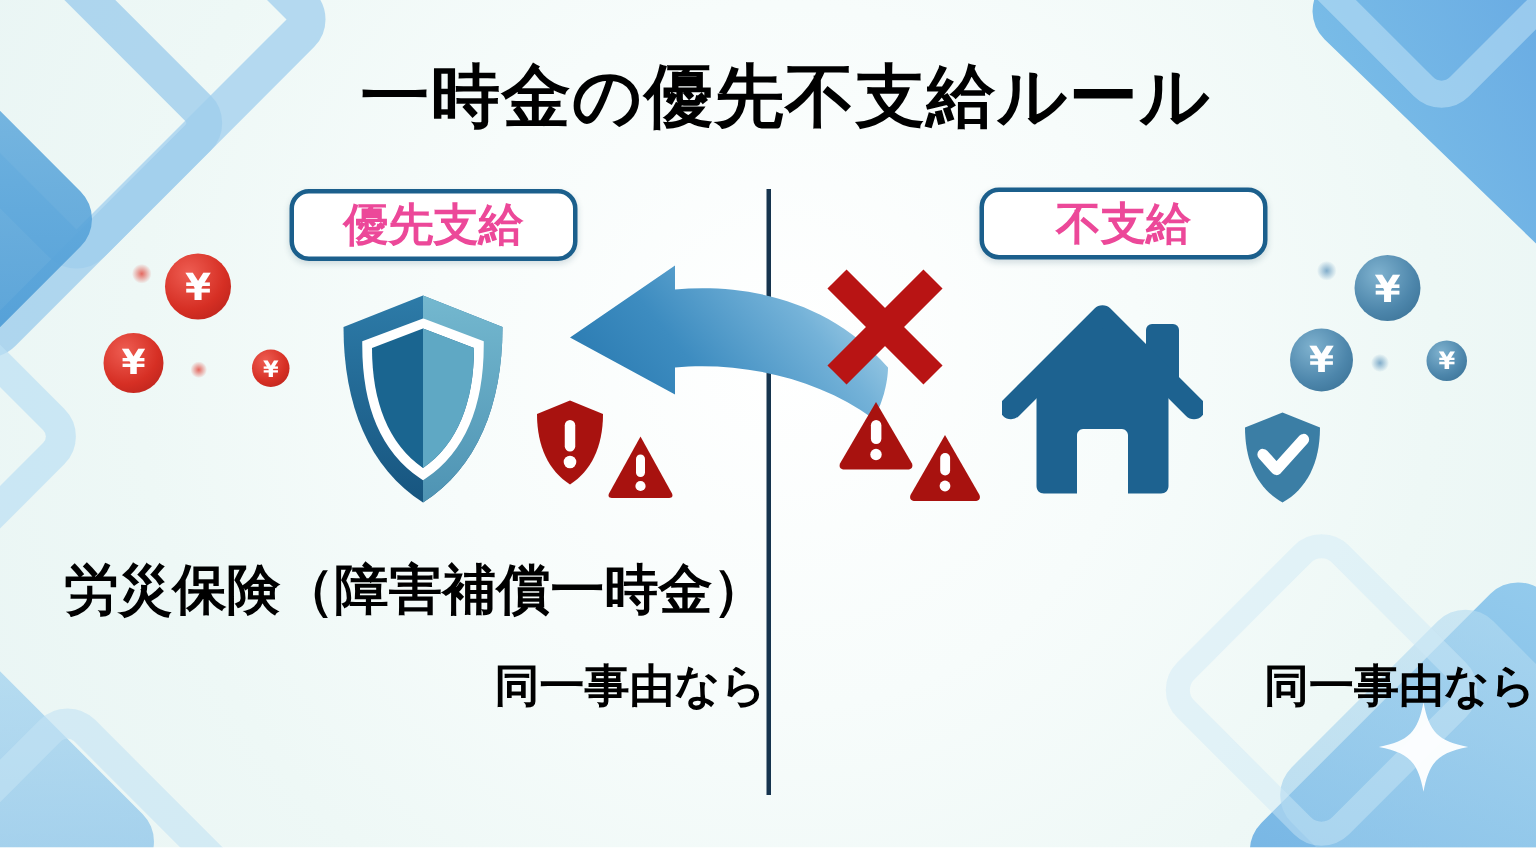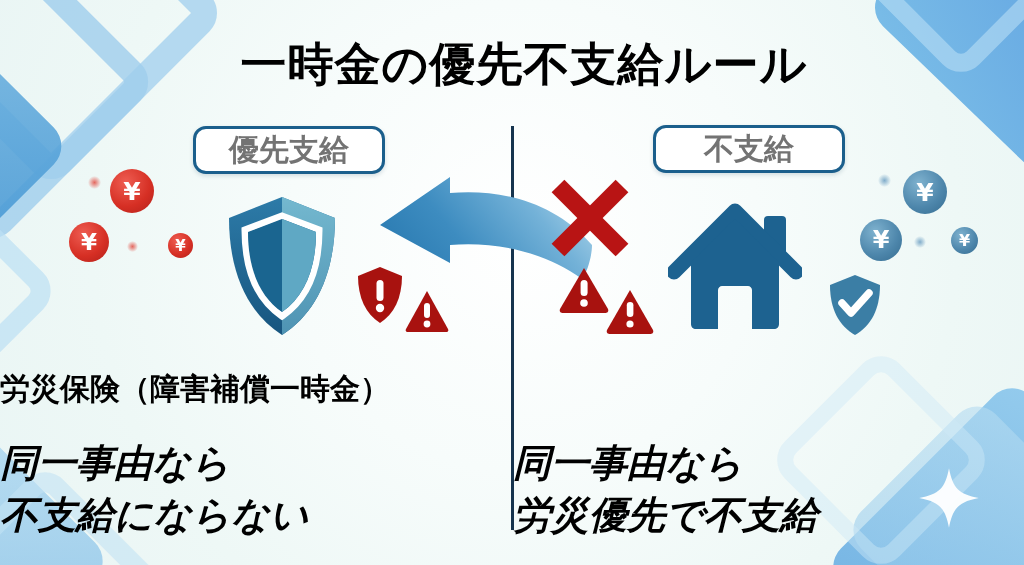--- a/index.html
+++ b/index.html
@@ -142,48 +142,47 @@
     box-sizing: border-box;
     background: #ffffff;
     border: 3px solid #1b5f8c;
     border-radius: 13px;
     height: 48px;
     display: flex;
     align-items: center;
     justify-content: center;
     font-size: 30px;
     font-weight: 700;
-    color: #737373;
+    color: #ec4899;
     white-space: nowrap;
     box-shadow: 0 2px 4px rgba(20,60,90,.16);
   }
   .pill-left  { left: 193px; top: 126px; width: 192px; }
   .pill-right { left: 653px; top: 125px; width: 192px; }
 
   
   .caption {
     position: absolute;
-    text-align: left;
-    font-size: 30px;
+    text-align: right;
+    font-size: 36px;
     font-weight: 700;
     color: #000000;
     white-space: nowrap;
   }
   .caption-left  { left: 0;   top: 369px; width: 511px; }
   .caption-right { left: 513px; top: 369px; width: 511px; }
 
   .subtext {
     position: absolute;
-    text-align: left;
-    font-size: 38px;
+    text-align: right;
+    font-size: 30px;
     font-weight: 700;
     line-height: 1.38;
     color: #000000;
     white-space: nowrap;
-    font-style: italic;
   }
   .subtext-left  { left: 0;   top: 437px; width: 511px; }
   .subtext-right { left: 513px; top: 437px; width: 511px; }
   .subtext span { display: block; }
 
   
   .icon-abs { position: absolute; }
 
   #shield-main     { left: 222px; top: 194px; }
   #red-shield-warn { left: 356px; top: 266px; }
@@ -370,21 +369,19 @@
     <span>¥</span>
   </div>
   <div class="dot dot-blue" id="dot-r1"></div>
   <div class="dot dot-blue" id="dot-r2"></div>
 
   <div class="caption caption-left">労災保険（障害補償一時金）</div>
 
 
   <div class="subtext subtext-left">
     <span>同一事由なら</span>
-    <span>不支給にならない</span>
   </div>
 
   <div class="subtext subtext-right">
     <span>同一事由なら</span>
-    <span>労災優先で不支給</span>
   </div>
 
 </div>
 
 </body></html>

